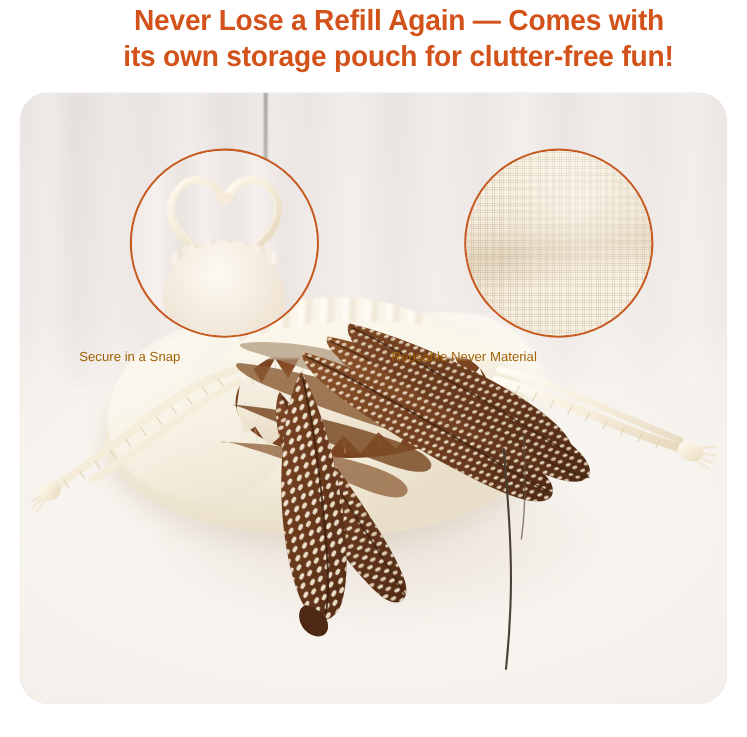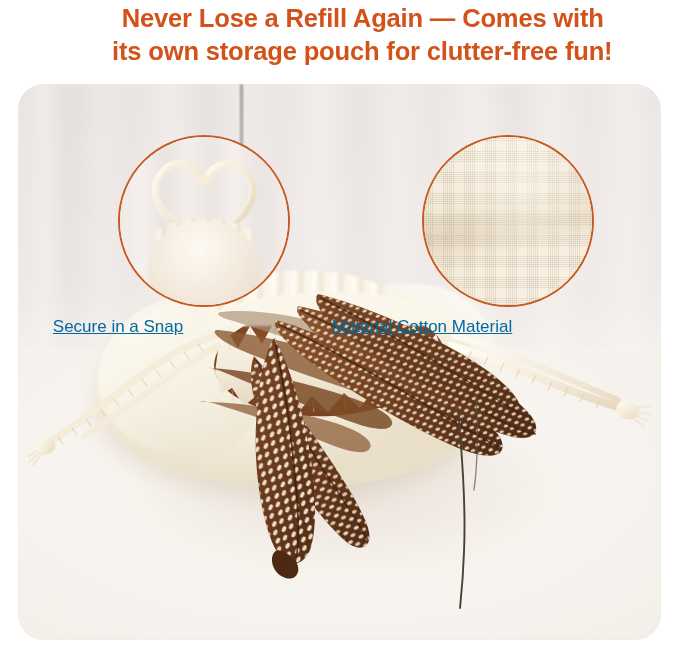--- a/index.html
+++ b/index.html
@@ -83,21 +83,21 @@
     border:2.1px solid #C75A20;
     overflow:hidden;
     box-sizing:border-box;
   }
   .callout .ring-inner{
     position:absolute;left:-2px;top:-2px;width:172px;height:172px;border-radius:50%;
     overflow:hidden;
   }
   .callout-label{
     position:absolute;top:182px;left:50%;transform:translateX(-50%);
-    color:#0369a1;font-size:17px;white-space:nowrap;font-weight:400;text-decoration:underline;
+    color:#a16207;font-size:12px;white-space:nowrap;font-weight:400;
   }
   #callout-snap{left:100px;top:51px;}
   #callout-cotton{left:404px;top:51px;}
 
   
   .snap-bg{
     position:absolute;inset:0;
     background:
       linear-gradient(90deg,#efe9e6 0%,#f6f1ee 14%,#eae4e1 27%,#f4efec 40%,
                       #ece6e3 54%,#f5f0ed 68%,#ebe5e2 82%,#f3eeeb 100%);
@@ -451,17 +451,17 @@
 
   <div class="callout" id="callout-cotton">
     <div class="ring">
       <div class="ring-inner">
         <div class="cotton-bg"></div>
         <div class="cotton-weave"></div>
         <div class="cotton-band"></div>
         <div class="cotton-shade"></div>
       </div>
     </div>
-    <div class="callout-label">Material Cotton Material</div>
+    <div class="callout-label">Reusable Never Material</div>
   </div>
 
   <div class="corner-mask"></div>
 </div>
 
 </body></html>

